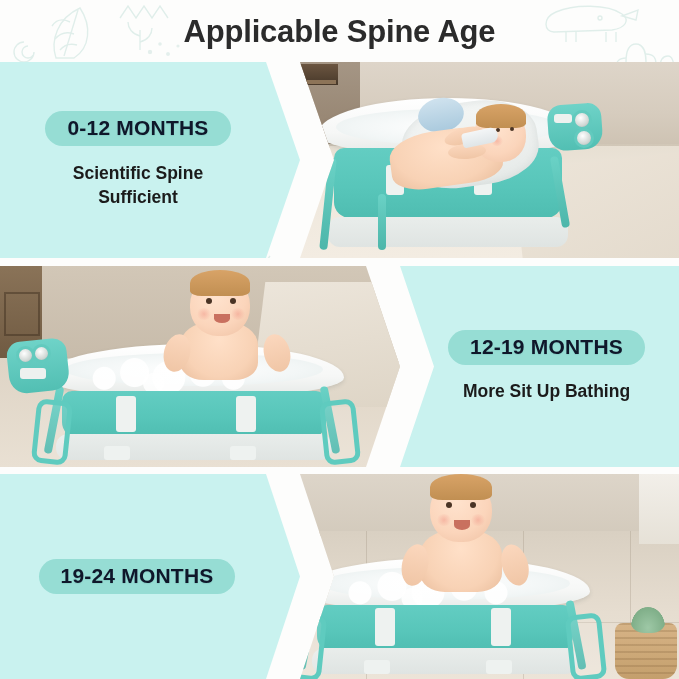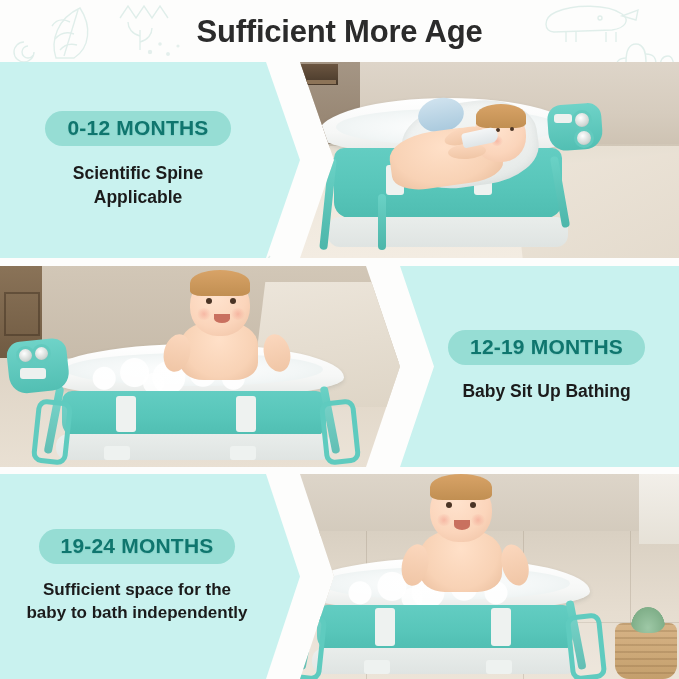--- a/index.html
+++ b/index.html
@@ -132,21 +132,21 @@
     justify-content: center;
     box-sizing: border-box;
   }
   #panel-1 .text-content { padding: 0 38px 0 14px; }
   #panel-2 .text-content { padding: 0 10px 0 58px; }
   #panel-3 .text-content { padding: 0 30px 0 4px; }
 
   .age-badge {
     display: inline-block;
     background: #96ddd4;
-    color: #0f766e;
+    color: #0f172a;
     font-size: 21px;
     font-weight: bold;
     letter-spacing: 0.2px;
     padding: 6px 22px 7px 22px;
     border-radius: 999px;
     white-space: nowrap;
     line-height: 1.05;
     text-shadow: 0 1px 1px rgba(120,190,185,0.45);
   }
 
@@ -478,21 +478,21 @@
       </g>
 
       <g>
         <path d="M14 672 c6 -10 14 -12 22 -8"></path>
         <path d="M52 676 l0 -14"></path>
       </g>
     </g>
   </svg>
 
   <div class="header">
-    <h1 class="header-title">Sufficient More Age</h1>
+    <h1 class="header-title">Applicable Spine Age</h1>
   </div>
 
   <section class="panel" id="panel-1">
 
     <div class="photo-half photo-right">
       <div class="photo-inner">
         <div class="scene">
           <div class="s1-wall"></div>
           <div class="s1-cabinet">
             <div class="s1-cab-open"></div>
@@ -534,21 +534,21 @@
           <div class="baby-arm" style="left:62px; top:44px; width:38px; height:15px; transform:rotate(-4deg);"></div>
           <div class="baby-bottle" style="left:76px; top:30px; width:36px; height:15px; transform:rotate(-12deg);"></div>
         </div>
       </div>
     </div>
 
     <div class="text-half text-left">
       <div class="text-content">
         <div class="age-badge">0-12 MONTHS</div>
         <div class="feature-text">Scientific Spine
-Applicable</div>
+Sufficient</div>
       </div>
     </div>
   </section>
 
   <div class="gap" id="gap-1"></div>
 
   <section class="panel" id="panel-2">
 
     <div class="photo-half photo-left">
       <div class="photo-inner">
@@ -593,21 +593,21 @@
           <div class="baby-cheek" style="left:62px; top:36px; width:16px; height:12px;"></div>
           <div class="baby-mouth" style="left:46px; top:42px; width:16px; height:9px;"></div>
         </div>
       </div>
     </div>
 
     <div class="photo-half text-right">
       <div class="text-inner">
         <div class="text-content">
           <div class="age-badge">12-19 MONTHS</div>
-          <div class="feature-text">Baby Sit Up Bathing</div>
+          <div class="feature-text">More Sit Up Bathing</div>
         </div>
       </div>
     </div>
   </section>
 
   <div class="gap" id="gap-2"></div>
 
   <section class="panel" id="panel-3">
 
     <div class="photo-half photo-right">
@@ -657,19 +657,17 @@
           <div class="baby-cheek" style="left:32px; top:36px; width:16px; height:12px;"></div>
           <div class="baby-cheek" style="left:66px; top:36px; width:16px; height:12px;"></div>
           <div class="baby-mouth" style="left:50px; top:42px; width:16px; height:10px;"></div>
         </div>
       </div>
     </div>
 
     <div class="text-half text-left">
       <div class="text-content">
         <div class="age-badge">19-24 MONTHS</div>
-        <div class="feature-text">Sufficient space for the
-baby to bath independently</div>
       </div>
     </div>
   </section>
 
 </div>
 
 </body></html>

